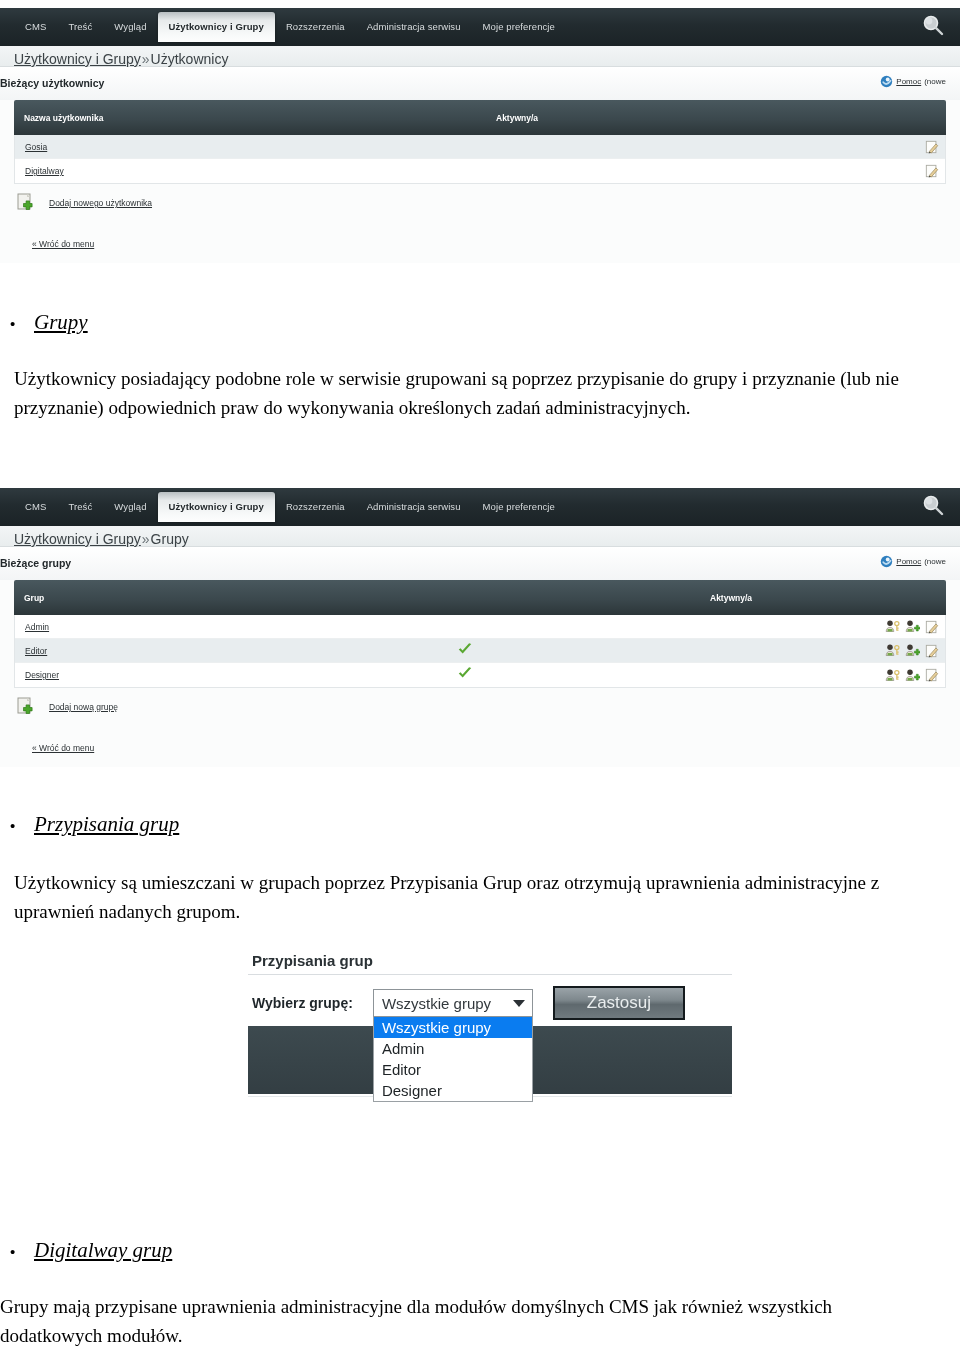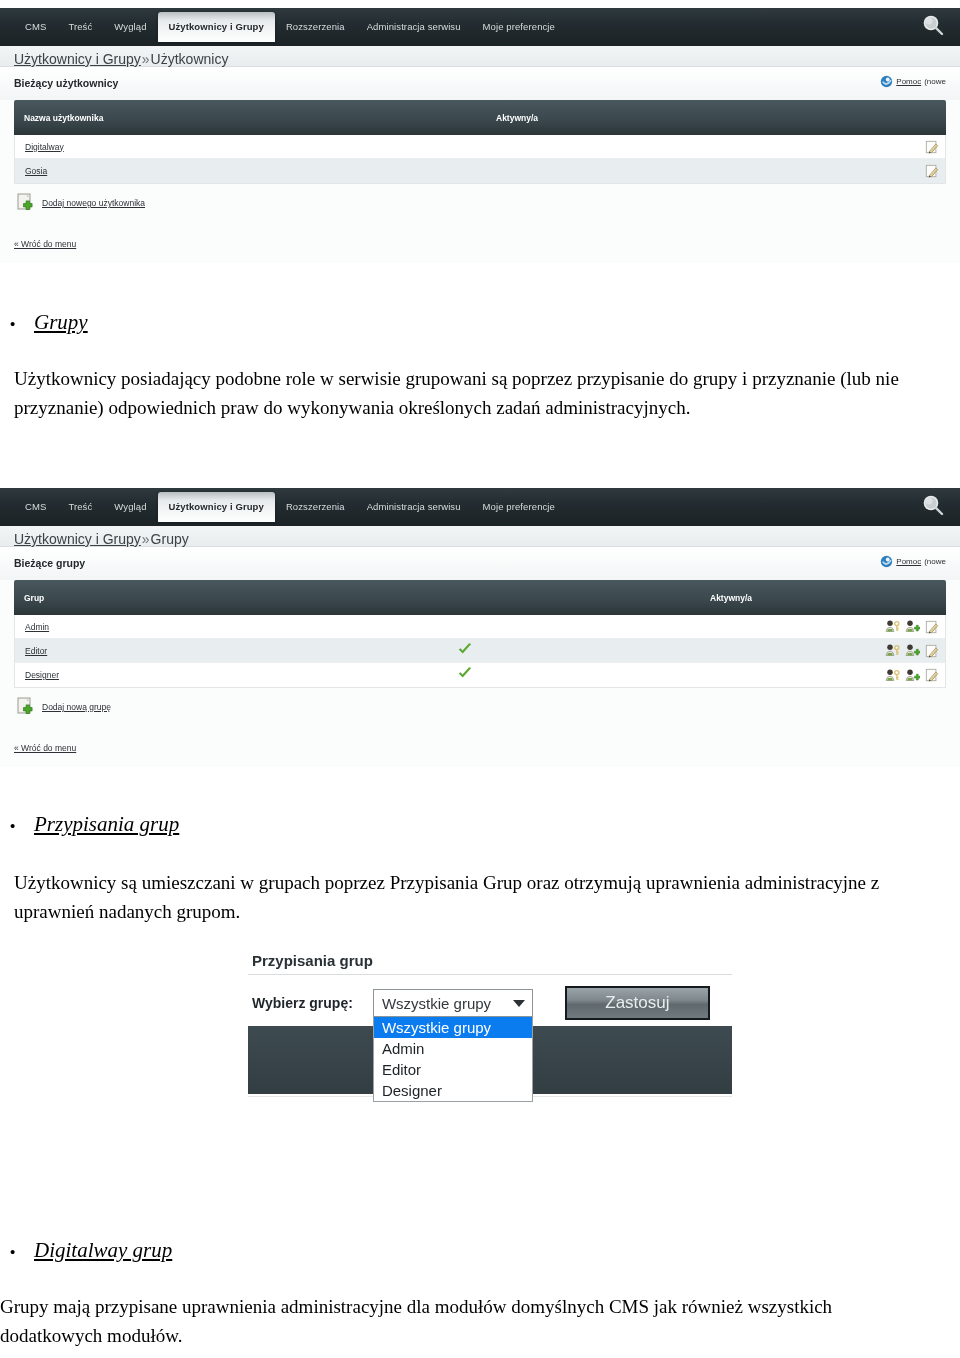--- a/index.html
+++ b/index.html
@@ -48,21 +48,20 @@
     padding: 5px 0 0 14px;
     white-space: nowrap;
   }
   .cms-breadcrumb .bc-link { text-decoration: underline; color:#3b4246; }
   .cms-breadcrumb .bc-sep { color:#6a7276; padding: 0 1px; }
 
   .cms-titlebar {
     position: relative;
     height: 33px;
     background: linear-gradient(to bottom,#ffffff,#f3f5f6);
-    padding-left: 14px;
   }
   .cms-title {
     font-size: 10.5px; font-weight: bold; color: #22282b;
     line-height: 33px;
   }
   .cms-help {
     position: absolute; right: 0px; top: 8px;
     display: flex; align-items: center; gap: 3px;
     font-size: 8px; color: #2b3134;
     white-space: nowrap;
@@ -91,27 +90,27 @@
   .cms-row.alt { background: #e8edef; }
   .cms-row:last-child { border-bottom: none; }
   .row-name {
     font-size: 8.5px; color: #2b3134; text-decoration: underline;
     padding-left: 10px;
   }
   .row-active { position: absolute; }
   .row-actions { position: absolute; right: 6px; display:flex; align-items:center; gap: 5px; }
 
   .cms-addlink {
-    display: flex; align-items: center; gap: 6px;
+    display: flex; align-items: center; gap: 13px;
     margin: 9px 0 0 16px;
   }
   .cms-addlink .add-lbl { font-size: 8.5px; color:#2b3134; text-decoration: underline; }
 
   .cms-back {
-    margin: 26px 0 0 14px;
+    margin: 26px 0 0 32px;
     font-size: 8.5px; color:#2b3134; text-decoration: underline;
     padding-bottom: 14px;
   }
 
   
   .doc-bullet {
     position: absolute;
     display: flex; align-items: baseline;
   }
   .doc-bullet .bullet-dot {
@@ -156,26 +155,25 @@
   .sel-list {
     position: absolute; left: 0; top: 28px;
     width: 160px;
     background:#fff; border:1px solid #9aa0a4; border-top:none;
     z-index: 5;
   }
   .sel-opt { font-size: 15px; color:#1d2225; padding: 1px 0 1px 8px; height: 21px; line-height: 20px; }
   .sel-opt.sel { background:#0a7cf0; color:#ffffff; }
 
   .apply-btn {
-    width: 145px; height: 34px;
+    width: 132px; height: 34px;
     border: 2px solid #141a1d;
     background: linear-gradient(to bottom,#9aa3a8 0%, #7e888d 40%, #5f696e 55%, #707a7f 100%);
     color: #e9edee; font-size: 17px;
     display:flex; align-items:center; justify-content:center;
-    margin-left: 12px;
   }
 
   .assign-panel {
     margin: 6px 2px 0 2px;
     height: 68px;
     background: linear-gradient(to bottom,#3d4a4f,#333e43);
   }
   .assign-foot { height: 7px; background:#ffffff; border-top:1px solid #e4e8ea; margin: 2px 2px 0 2px;}
 </style>
 </head>
@@ -218,32 +216,32 @@
         <span class="help-tail">(nowe</span>
       </div>
     </div>
 
     <div class="cms-tablehead">
       <div class="th-name">Nazwa użytkownika</div>
       <div class="th-active" style="left:496px;">Aktywny/a</div>
     </div>
 
     <div class="cms-rows">
-      <div class="cms-row">
-        <span class="row-name">Digitalway</span>
+      <div class="cms-row alt">
+        <span class="row-name">Gosia</span>
         <span class="row-actions">
           <svg width="14" height="14" viewBox="0 0 16 16">
             <rect x="1.5" y="1.5" width="11" height="13" fill="#fdfdfb" stroke="#a9a9a0"></rect>
             <path d="M5 13 L12.5 4.5 L14.5 6.5 L7 15 Z" fill="#e7cf9a" stroke="#8d7b4d" stroke-width=".7"></path>
             <path d="M5 13 L6.6 14.6 L4.2 15.3 Z" fill="#4a4a44"></path>
           </svg>
         </span>
       </div>
-      <div class="cms-row alt">
-        <span class="row-name">Gosia</span>
+      <div class="cms-row">
+        <span class="row-name">Digitalway</span>
         <span class="row-actions">
           <svg width="14" height="14" viewBox="0 0 16 16">
             <rect x="1.5" y="1.5" width="11" height="13" fill="#fdfdfb" stroke="#a9a9a0"></rect>
             <path d="M5 13 L12.5 4.5 L14.5 6.5 L7 15 Z" fill="#e7cf9a" stroke="#8d7b4d" stroke-width=".7"></path>
             <path d="M5 13 L6.6 14.6 L4.2 15.3 Z" fill="#4a4a44"></path>
           </svg>
         </span>
       </div>
     </div>
 

